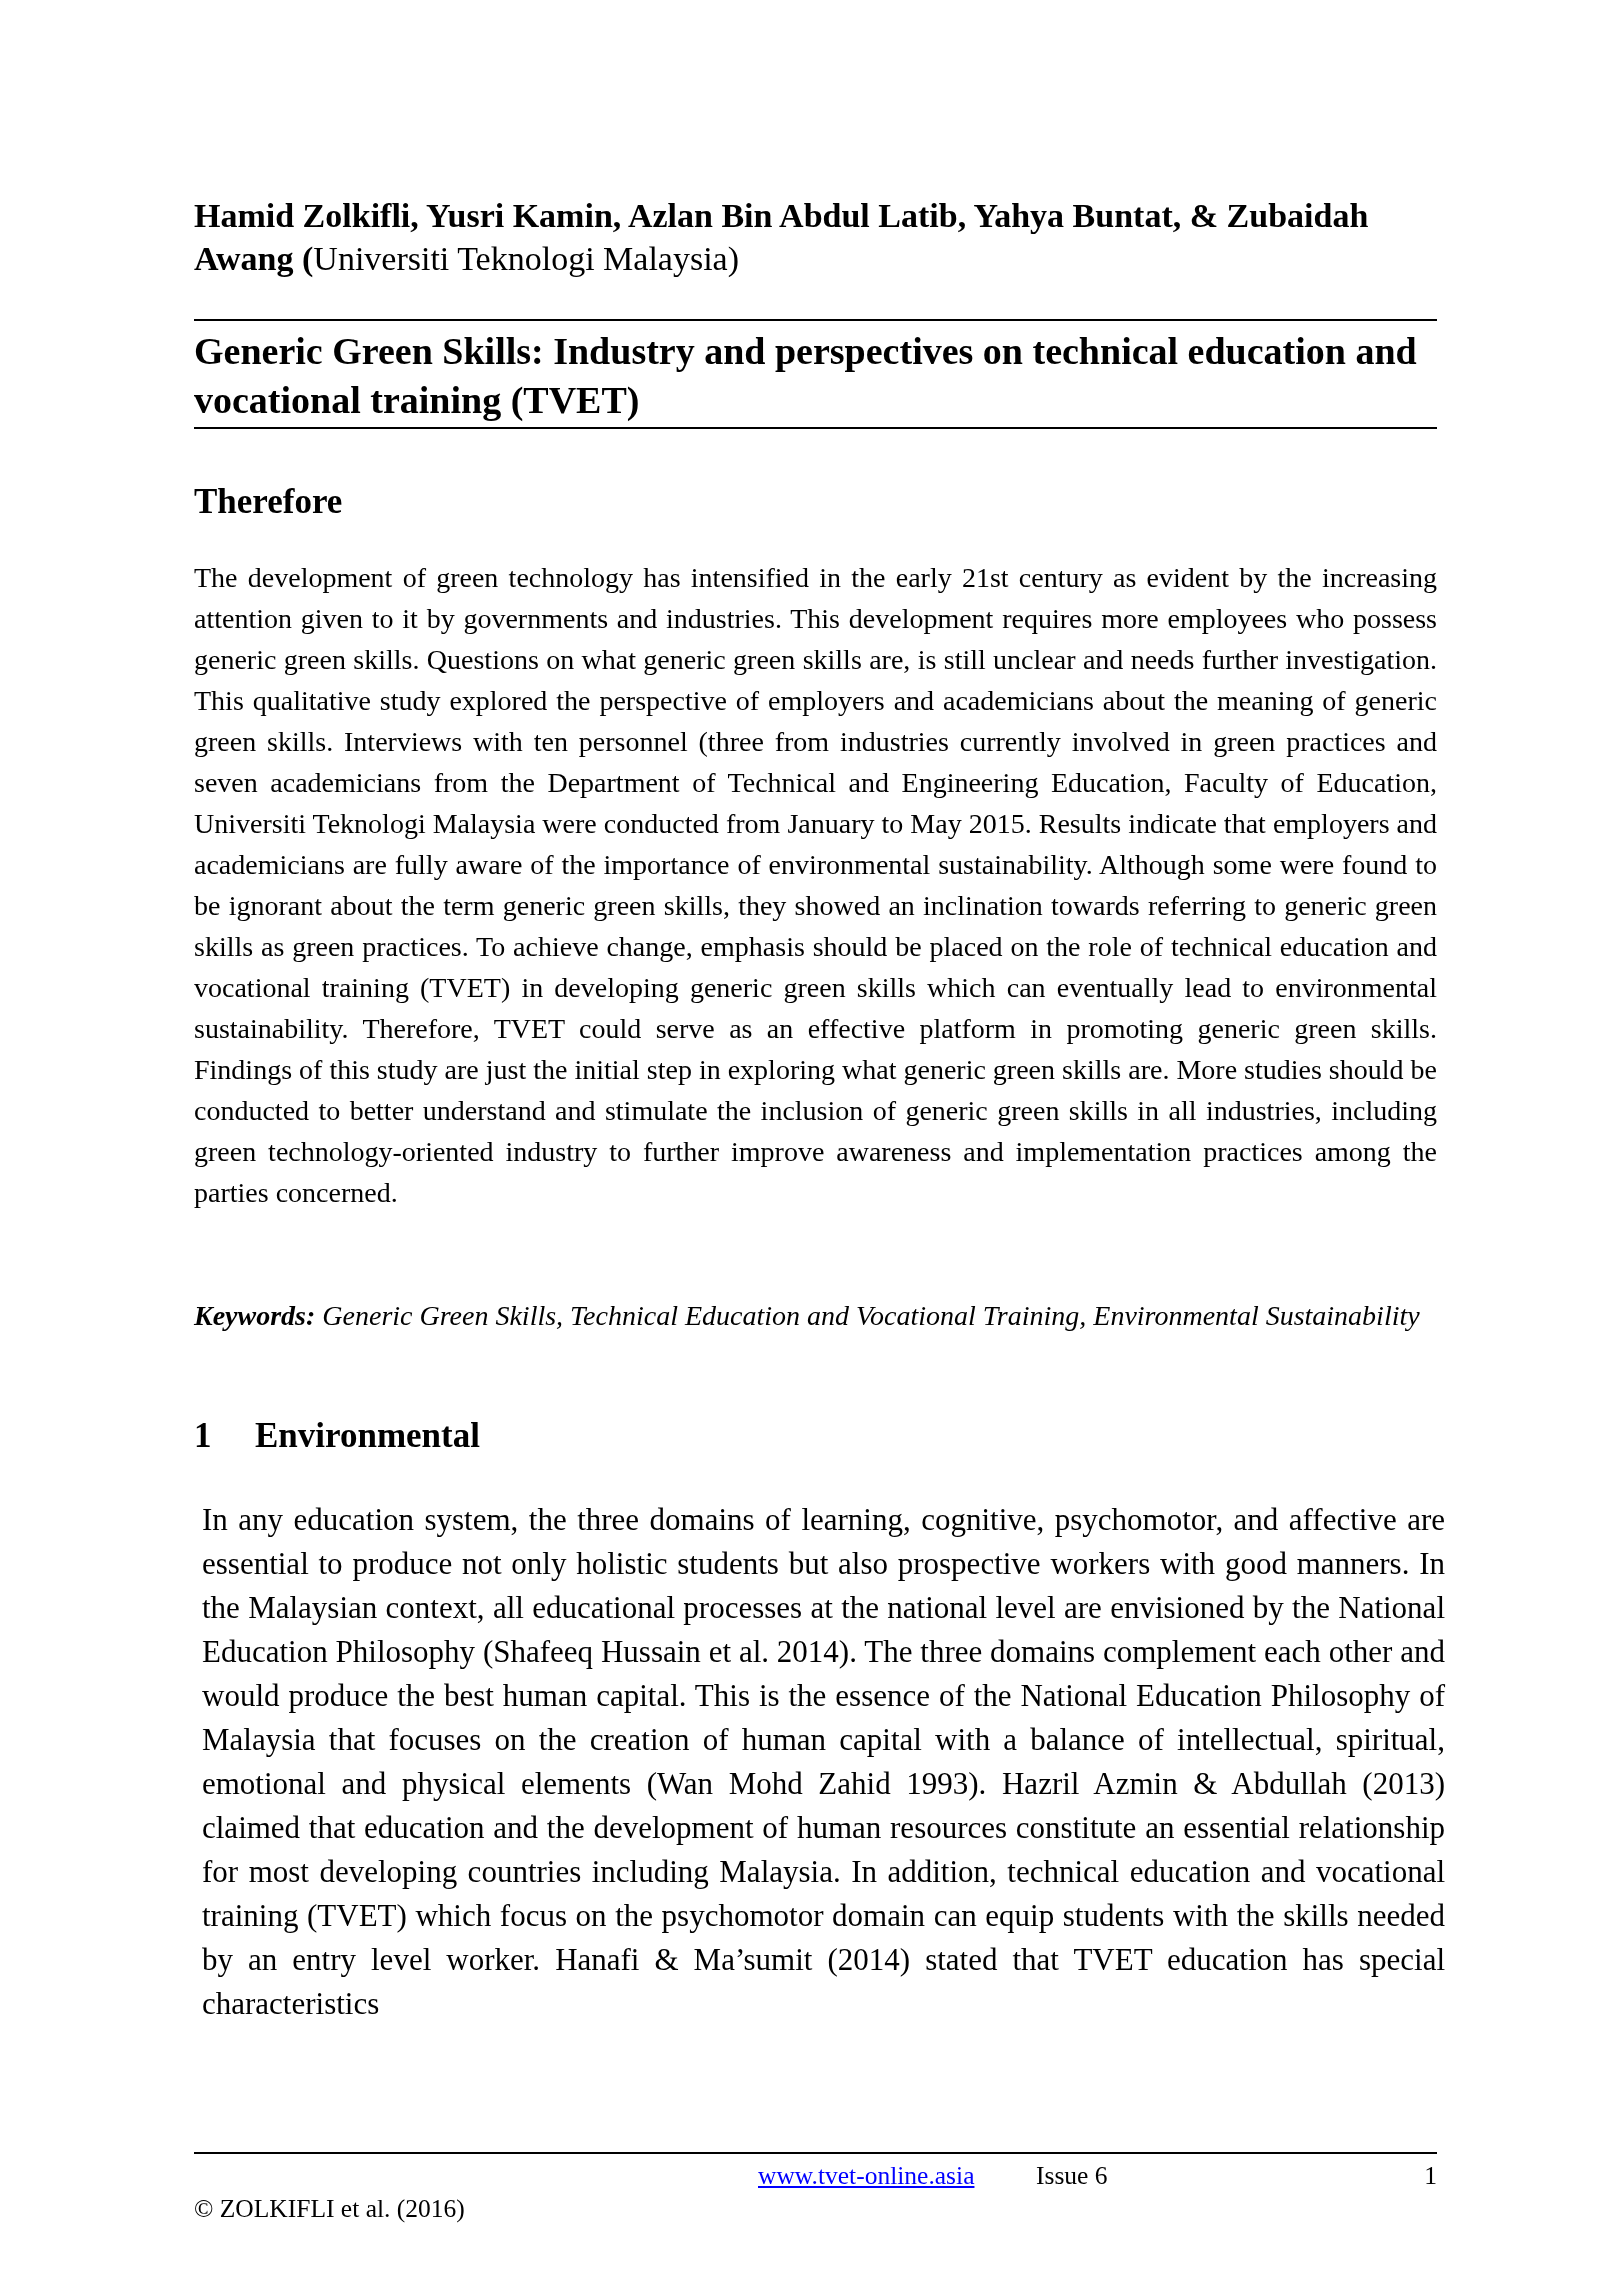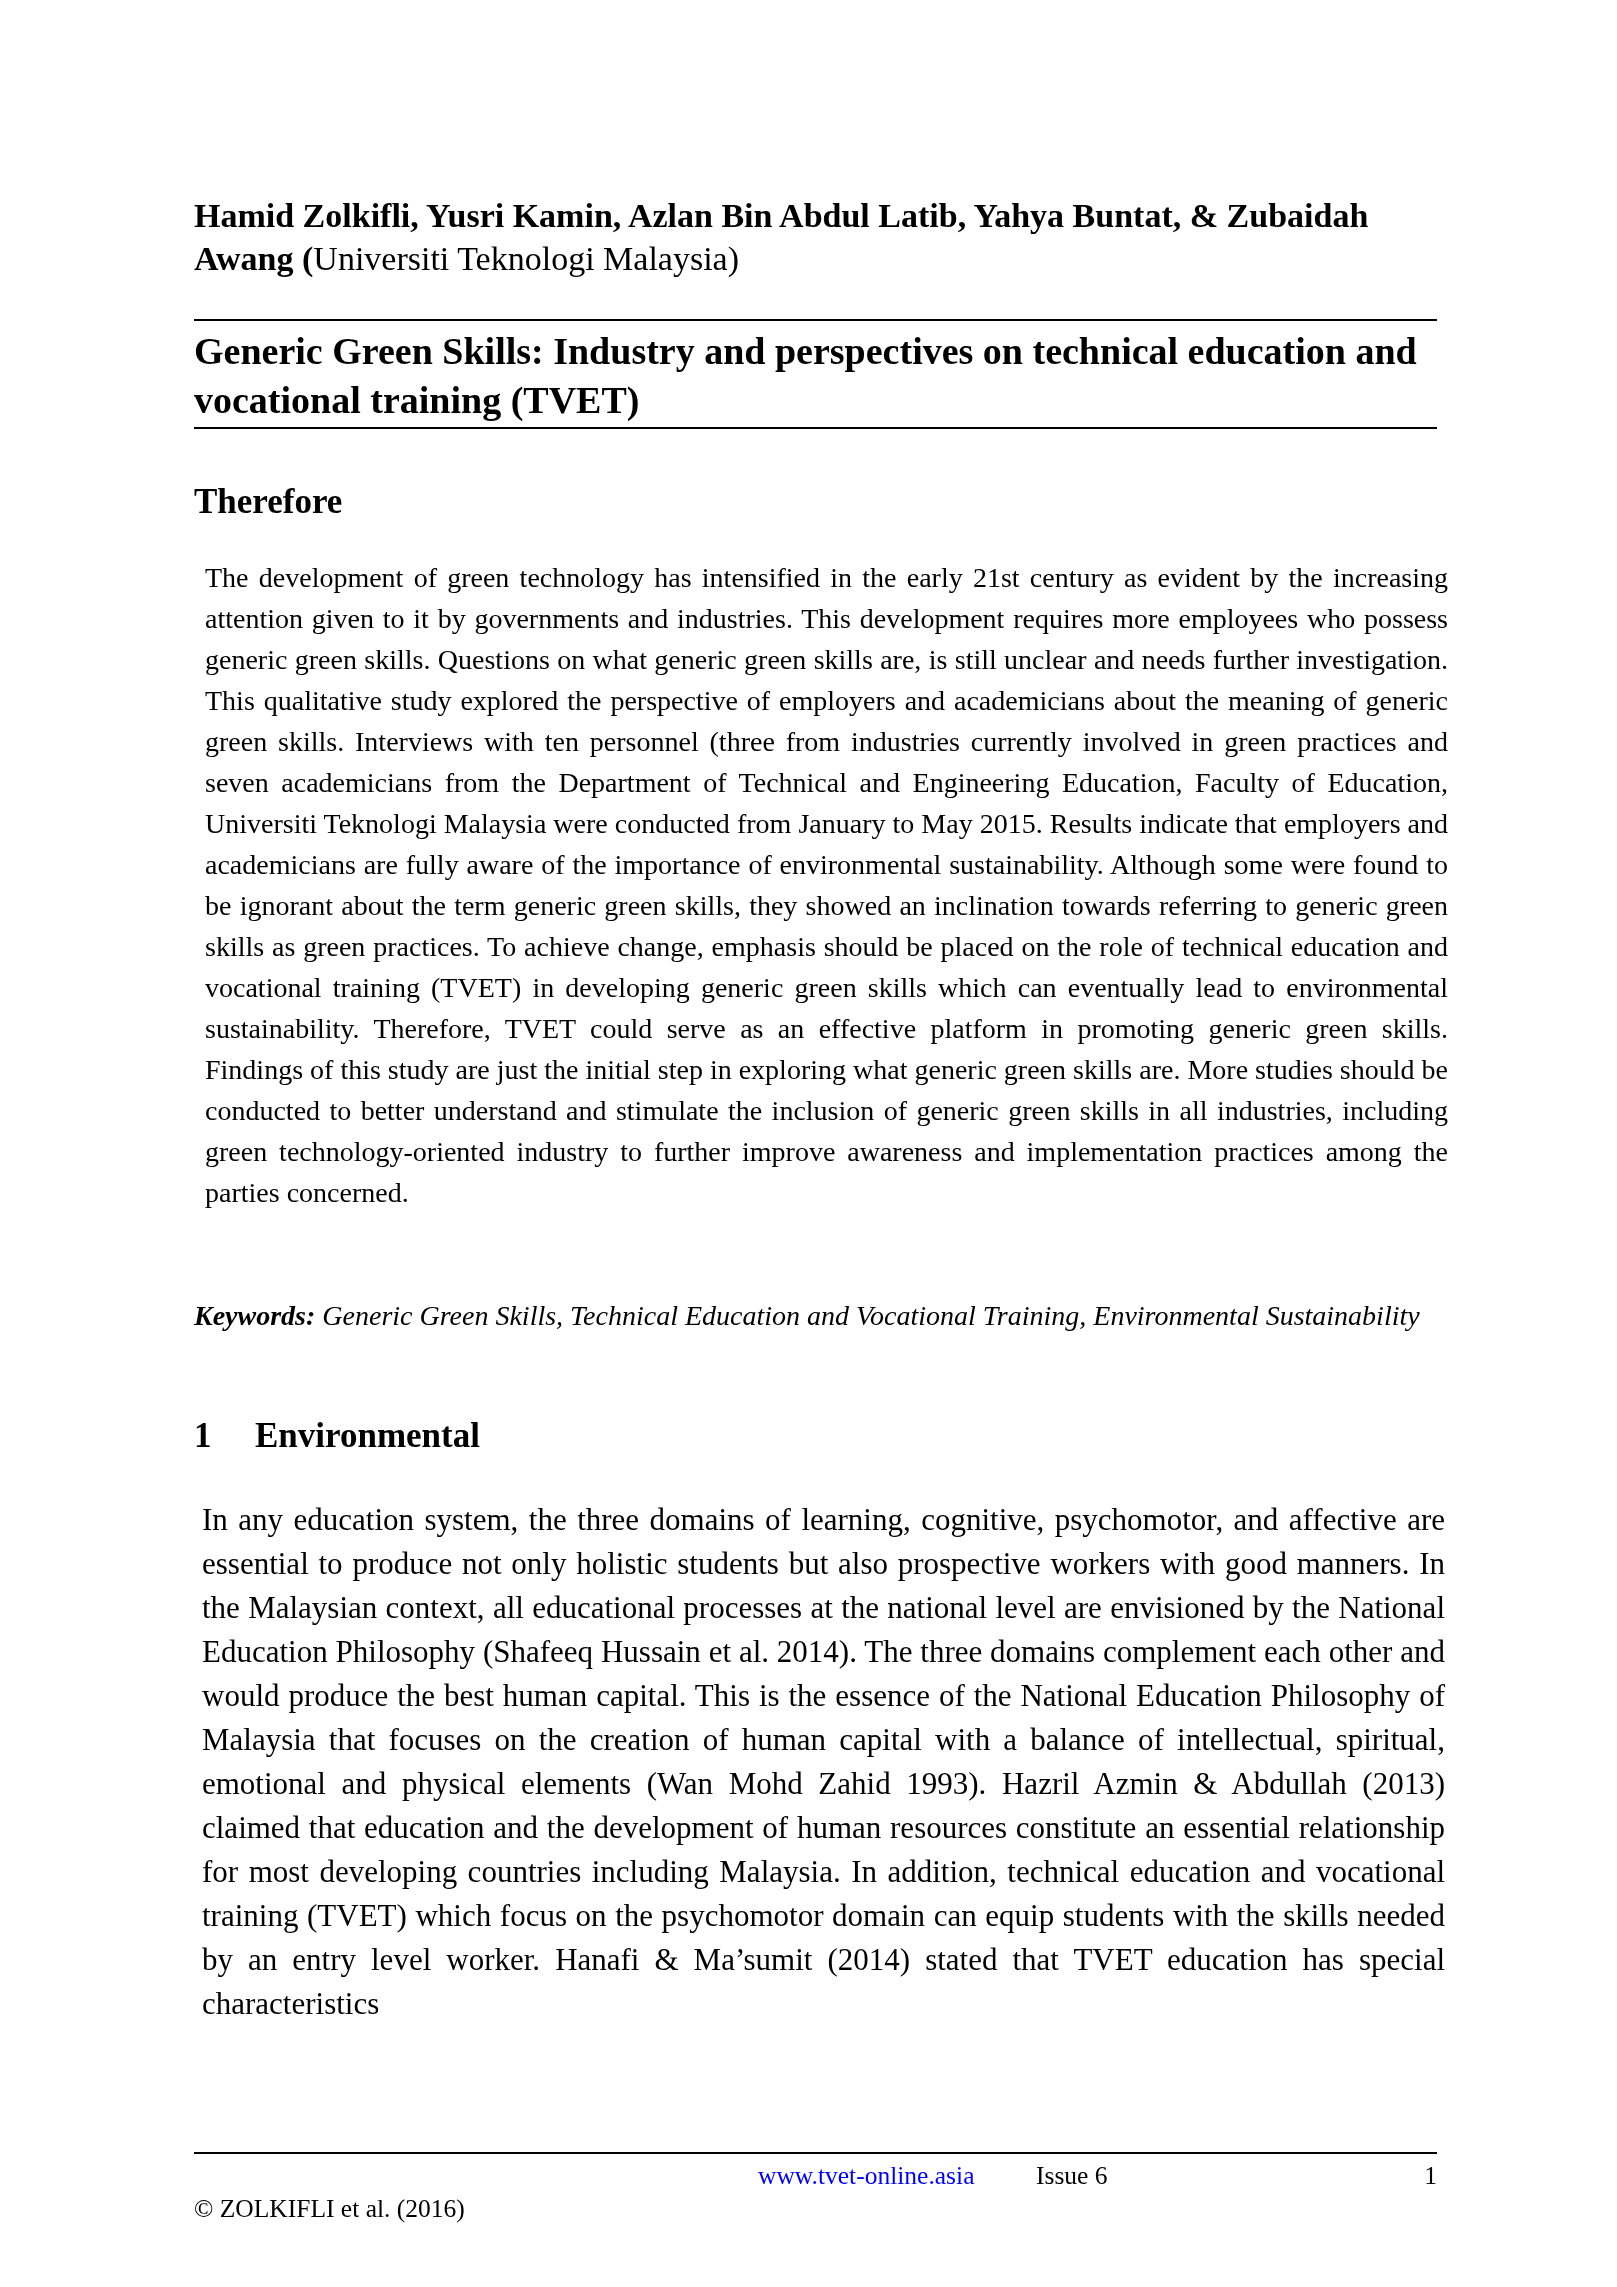--- a/index.html
+++ b/index.html
@@ -9,35 +9,35 @@
   .authors { position: absolute; top: 194px; left: 0; width: 1243px;
              font-size: 34px; line-height: 43px; font-weight: bold; }
   .authors .aff { font-weight: normal; }
   .rule { position: absolute; left: 0; width: 1243px; border-top: 2.9px solid #000; height: 0; }
   .rule.r1 { top: 319px; }
   .rule.r2 { top: 427px; }
   .rule.foot { top: 2152px; }
   .title { position: absolute; top: 327px; left: 0; width: 1243px;
            font-size: 38px; line-height: 49px; font-weight: bold; }
   .h-abstract { position: absolute; top: 482px; left: 0; font-size: 35px; font-weight: bold; }
-  .abstract { position: absolute; top: 557px; left: 11px; width: 1243px;
+  .abstract { position: absolute; top: 557px; left: 0; width: 1243px;
               font-size: 28px; line-height: 41px; text-align: justify; margin: 0; }
   .keywords { position: absolute; top: 1299px; left: 0; width: 1243px;
               font-size: 28px; line-height: 34px; font-style: italic; text-align: justify; margin: 0;
               text-align-last: left; }
   .keywords b { }
   .h-intro { position: absolute; top: 1416px; left: 0; font-size: 35px; font-weight: bold; }
   .h-intro .num { display: inline-block; width: 61px; }
   .intro { position: absolute; top: 1490px; left: 0; width: 1243px;
            font-size: 31px; line-height: 44px; text-align: justify; margin: 8px; }
   .footer { position: absolute; top: 2159px; left: 0; width: 1243px; height: 35px;
             font-size: 25.5px; line-height: 33px; }
   .footer span { position: absolute; top: 0; }
   .f-copy { left: 0; margin-top: 33px; }
-  .f-url { left: 564px; color: #0000ff; cursor: pointer; }
+  .f-url { left: 564px; color: #0000ff; text-decoration: underline; cursor: pointer; }
   .f-issue { left: 842px; }
   .f-page { right: 0; }
 </style>
 </head>
 <body>
 
 <div class="page">
 
   <div class="authors">
     <span>Hamid Zolkifli, Yusri Kamin, Azlan Bin Abdul Latib, Yahya Buntat, &amp; Zubaidah Awang (</span><span class="aff">Universiti Teknologi Malaysia)</span>

